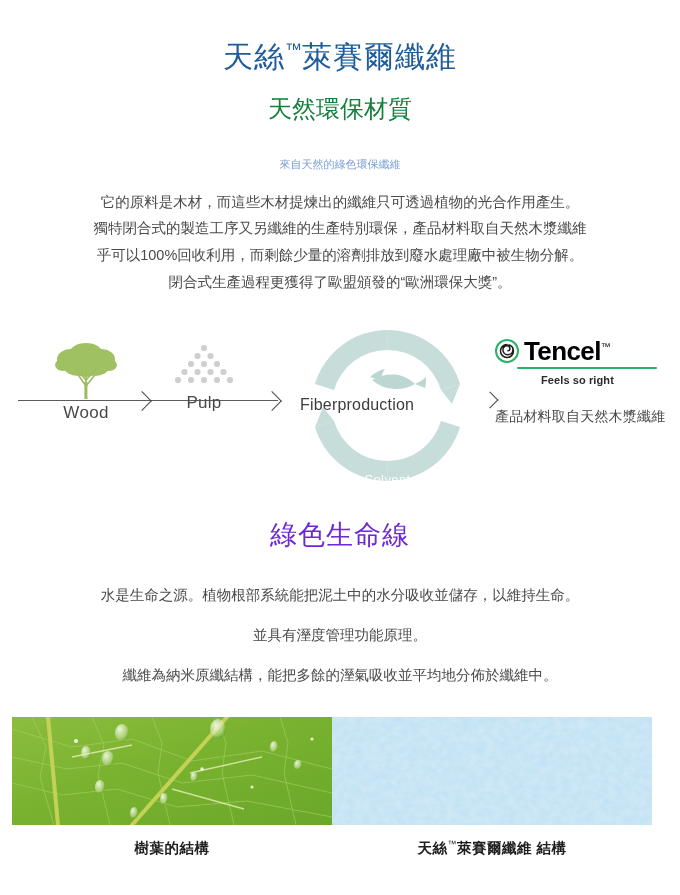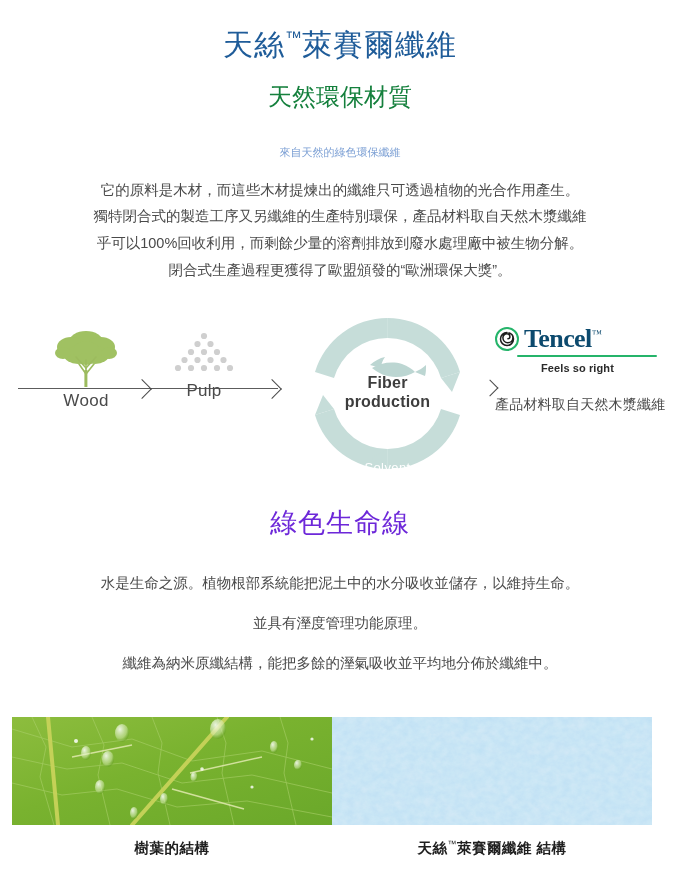--- a/index.html
+++ b/index.html
@@ -14,21 +14,21 @@
   }
   .page{width:680px;height:895px;position:relative;}
 
   
   .main-title{
     text-align:center;
     font-size:30px;
     letter-spacing:1px;
     color:#1f5c99;
     margin:0;
-    padding-top:28px;
+    padding-top:40px;
     font-weight:400;
     line-height:1.15;
   }
   .main-title .tm{font-size:17px;vertical-align:12px;letter-spacing:0;}
   .sub-title{
     text-align:center;
     font-size:24px;
     color:#15803d;
     font-weight:400;
     margin:0;
@@ -96,24 +96,23 @@
   
   .cycle{
     position:absolute;
     left:300px; top:0px;
     width:175px;height:175px;
   }
   .cycle svg{display:block;}
   .cycle-center{
     position:absolute;
     left:0;top:0;width:175px;height:175px;
-    display:flex;align-items:center;justify-content:center;
-    flex-direction:column;
+    display:flex;align-items:center;justify-content:flex-start;
+    flex-direction:row;
     pointer-events:none;
-    font-weight:bold;
   }
   .cycle-center span{
     font-size:16px;color:#3d3d3d;line-height:1.18;
     text-align:center;letter-spacing:.2px;
   }
   .ring-label{
     position:absolute;
     width:175px;text-align:center;
     font-size:13px;color:#ffffff;
     letter-spacing:.4px;
@@ -126,25 +125,24 @@
     position:absolute;
     left:495px;top:20px;
     width:175px;
     text-align:left;
   }
   .tencel-logo{
     display:flex;align-items:center;gap:5px;
   }
   .tencel-word{
     font-size:26px;
-    color:#0c4a6e;
+    color:#000000;
     font-weight:600;
     letter-spacing:-.6px;
     line-height:1;
-    font-family:Liberation Serif, serif;
   }
   .tencel-word sup{font-size:10px;font-weight:400;vertical-align:super;}
   .tencel-rule{
     width:140px;height:2.6px;background:#25b46a;
     margin:3px 0 0 22px;border-radius:2px;
   }
   .tencel-tag{
     font-size:11px;color:#2a2a2a;
     font-weight:600;
     margin:5px 0 0 46px;

